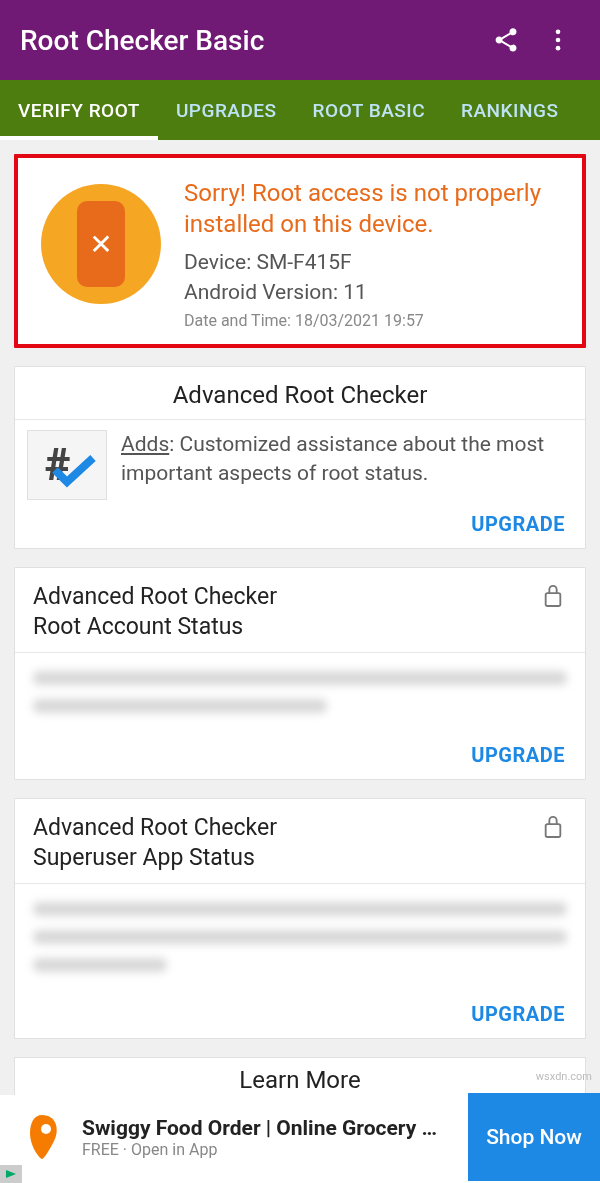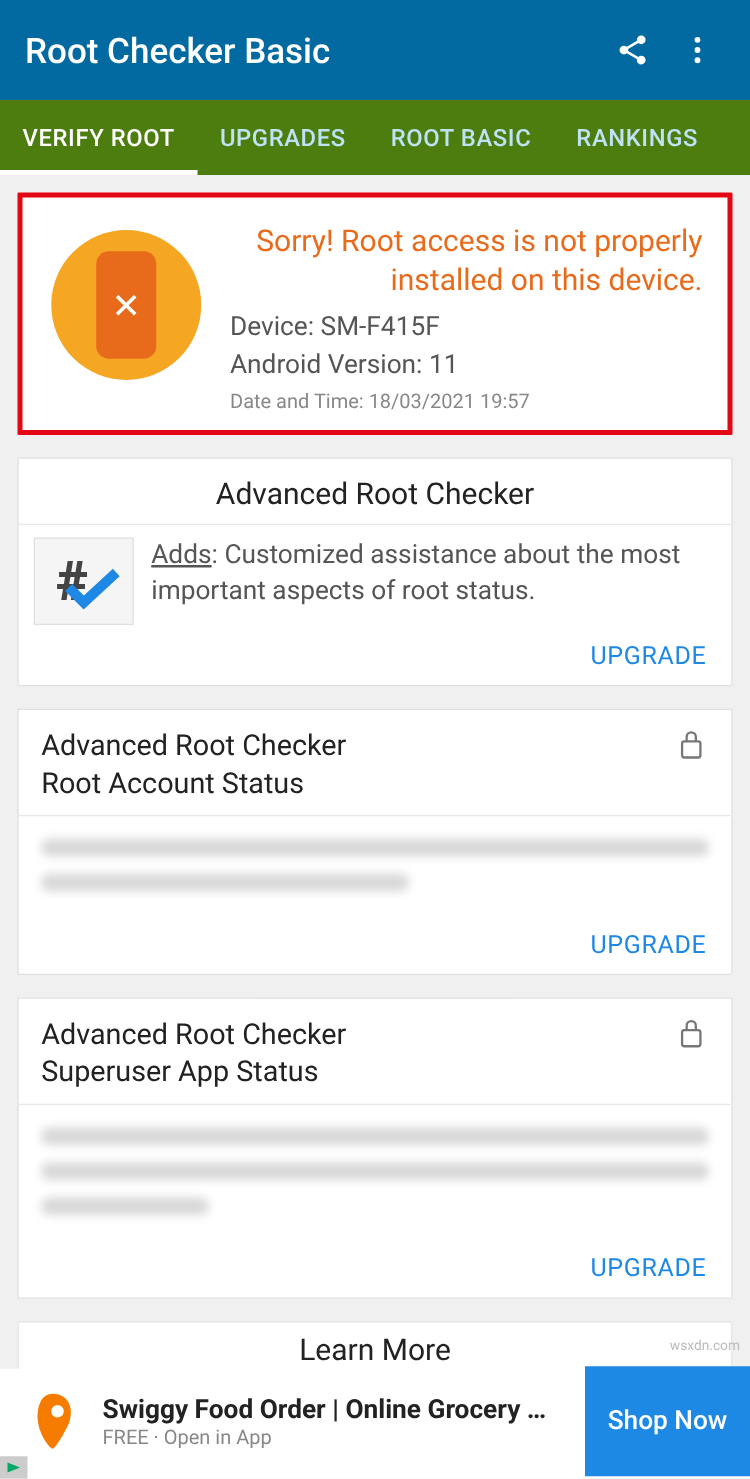--- a/index.html
+++ b/index.html
@@ -5,21 +5,21 @@
   * { box-sizing: border-box; margin: 0; padding: 0; }
   body {
     width: 600px;
     height: 1183px;
     font-family: Roboto, Arial, sans-serif;
     background: #f0f0f0;
     overflow: hidden;
     position: relative;
   }
   .appbar {
-    background: #0369a1;
+    background: #701a75;
     height: 80px;
     display: flex;
     align-items: center;
     padding: 0 20px;
     color: #fff;
   }
   .appbar-title {
     font-size: 28px;
     font-weight: 500;
     flex: 1;
@@ -109,21 +109,20 @@
     color: #fff;
     font-size: 28px;
     font-weight: 300;
   }
   .status-text { flex: 1; }
   .status-msg {
     color: #e86b1c;
     font-size: 24px;
     line-height: 1.3;
     margin-bottom: 8px;
-    text-align: right;
   }
   .dev-line {
     color: #555;
     font-size: 21px;
     line-height: 1.4;
   }
   .dt-line {
     color: #888;
     font-size: 16px;
     margin-top: 4px;
@@ -156,21 +155,21 @@
     color: #555;
     font-size: 21px;
     line-height: 1.35;
   }
   .adv-text u { text-decoration: underline; }
   .upgrade-row {
     text-align: right;
     padding: 6px 20px 12px 15px;
     color: #1e88e5;
     font-size: 20px;
-    font-weight: 400;
+    font-weight: 700;
     letter-spacing: 0.5px;
   }
   .lock-card-head {
     display: flex;
     padding: 14px 18px 10px 18px;
     border-bottom: 1px solid #e8e8e8;
   }
   .lock-card-title {
     flex: 1;
     font-size: 23px;

